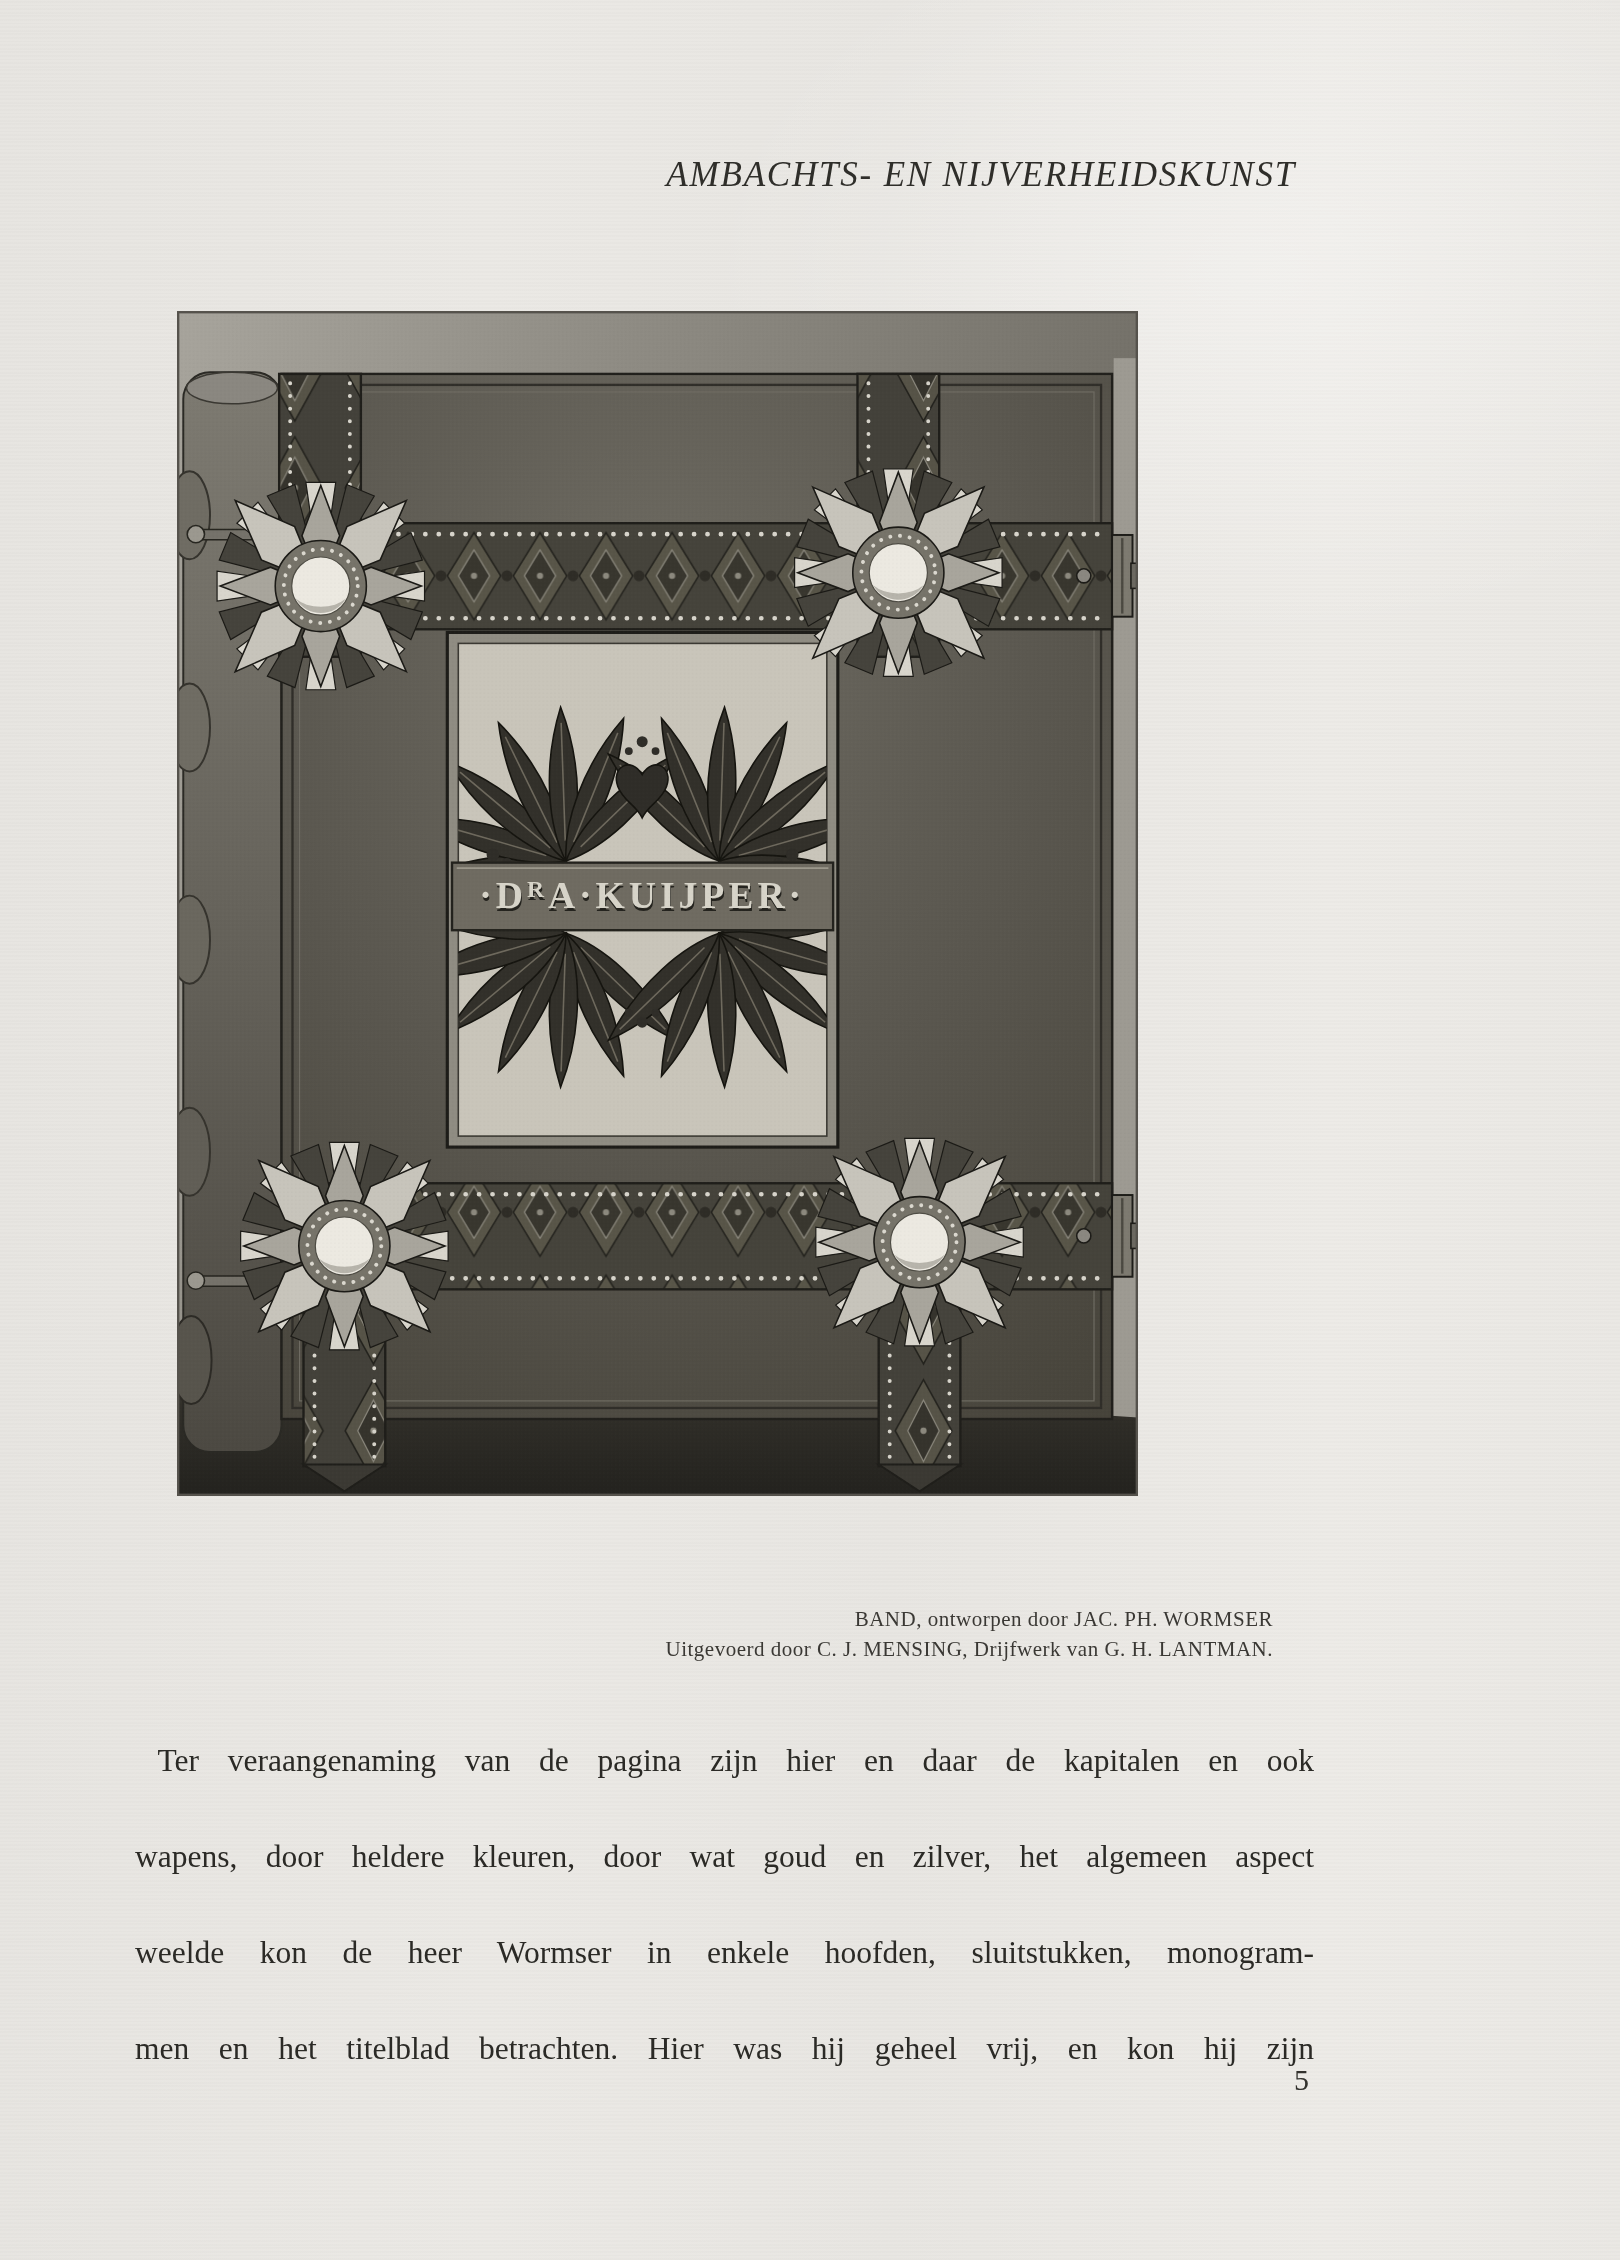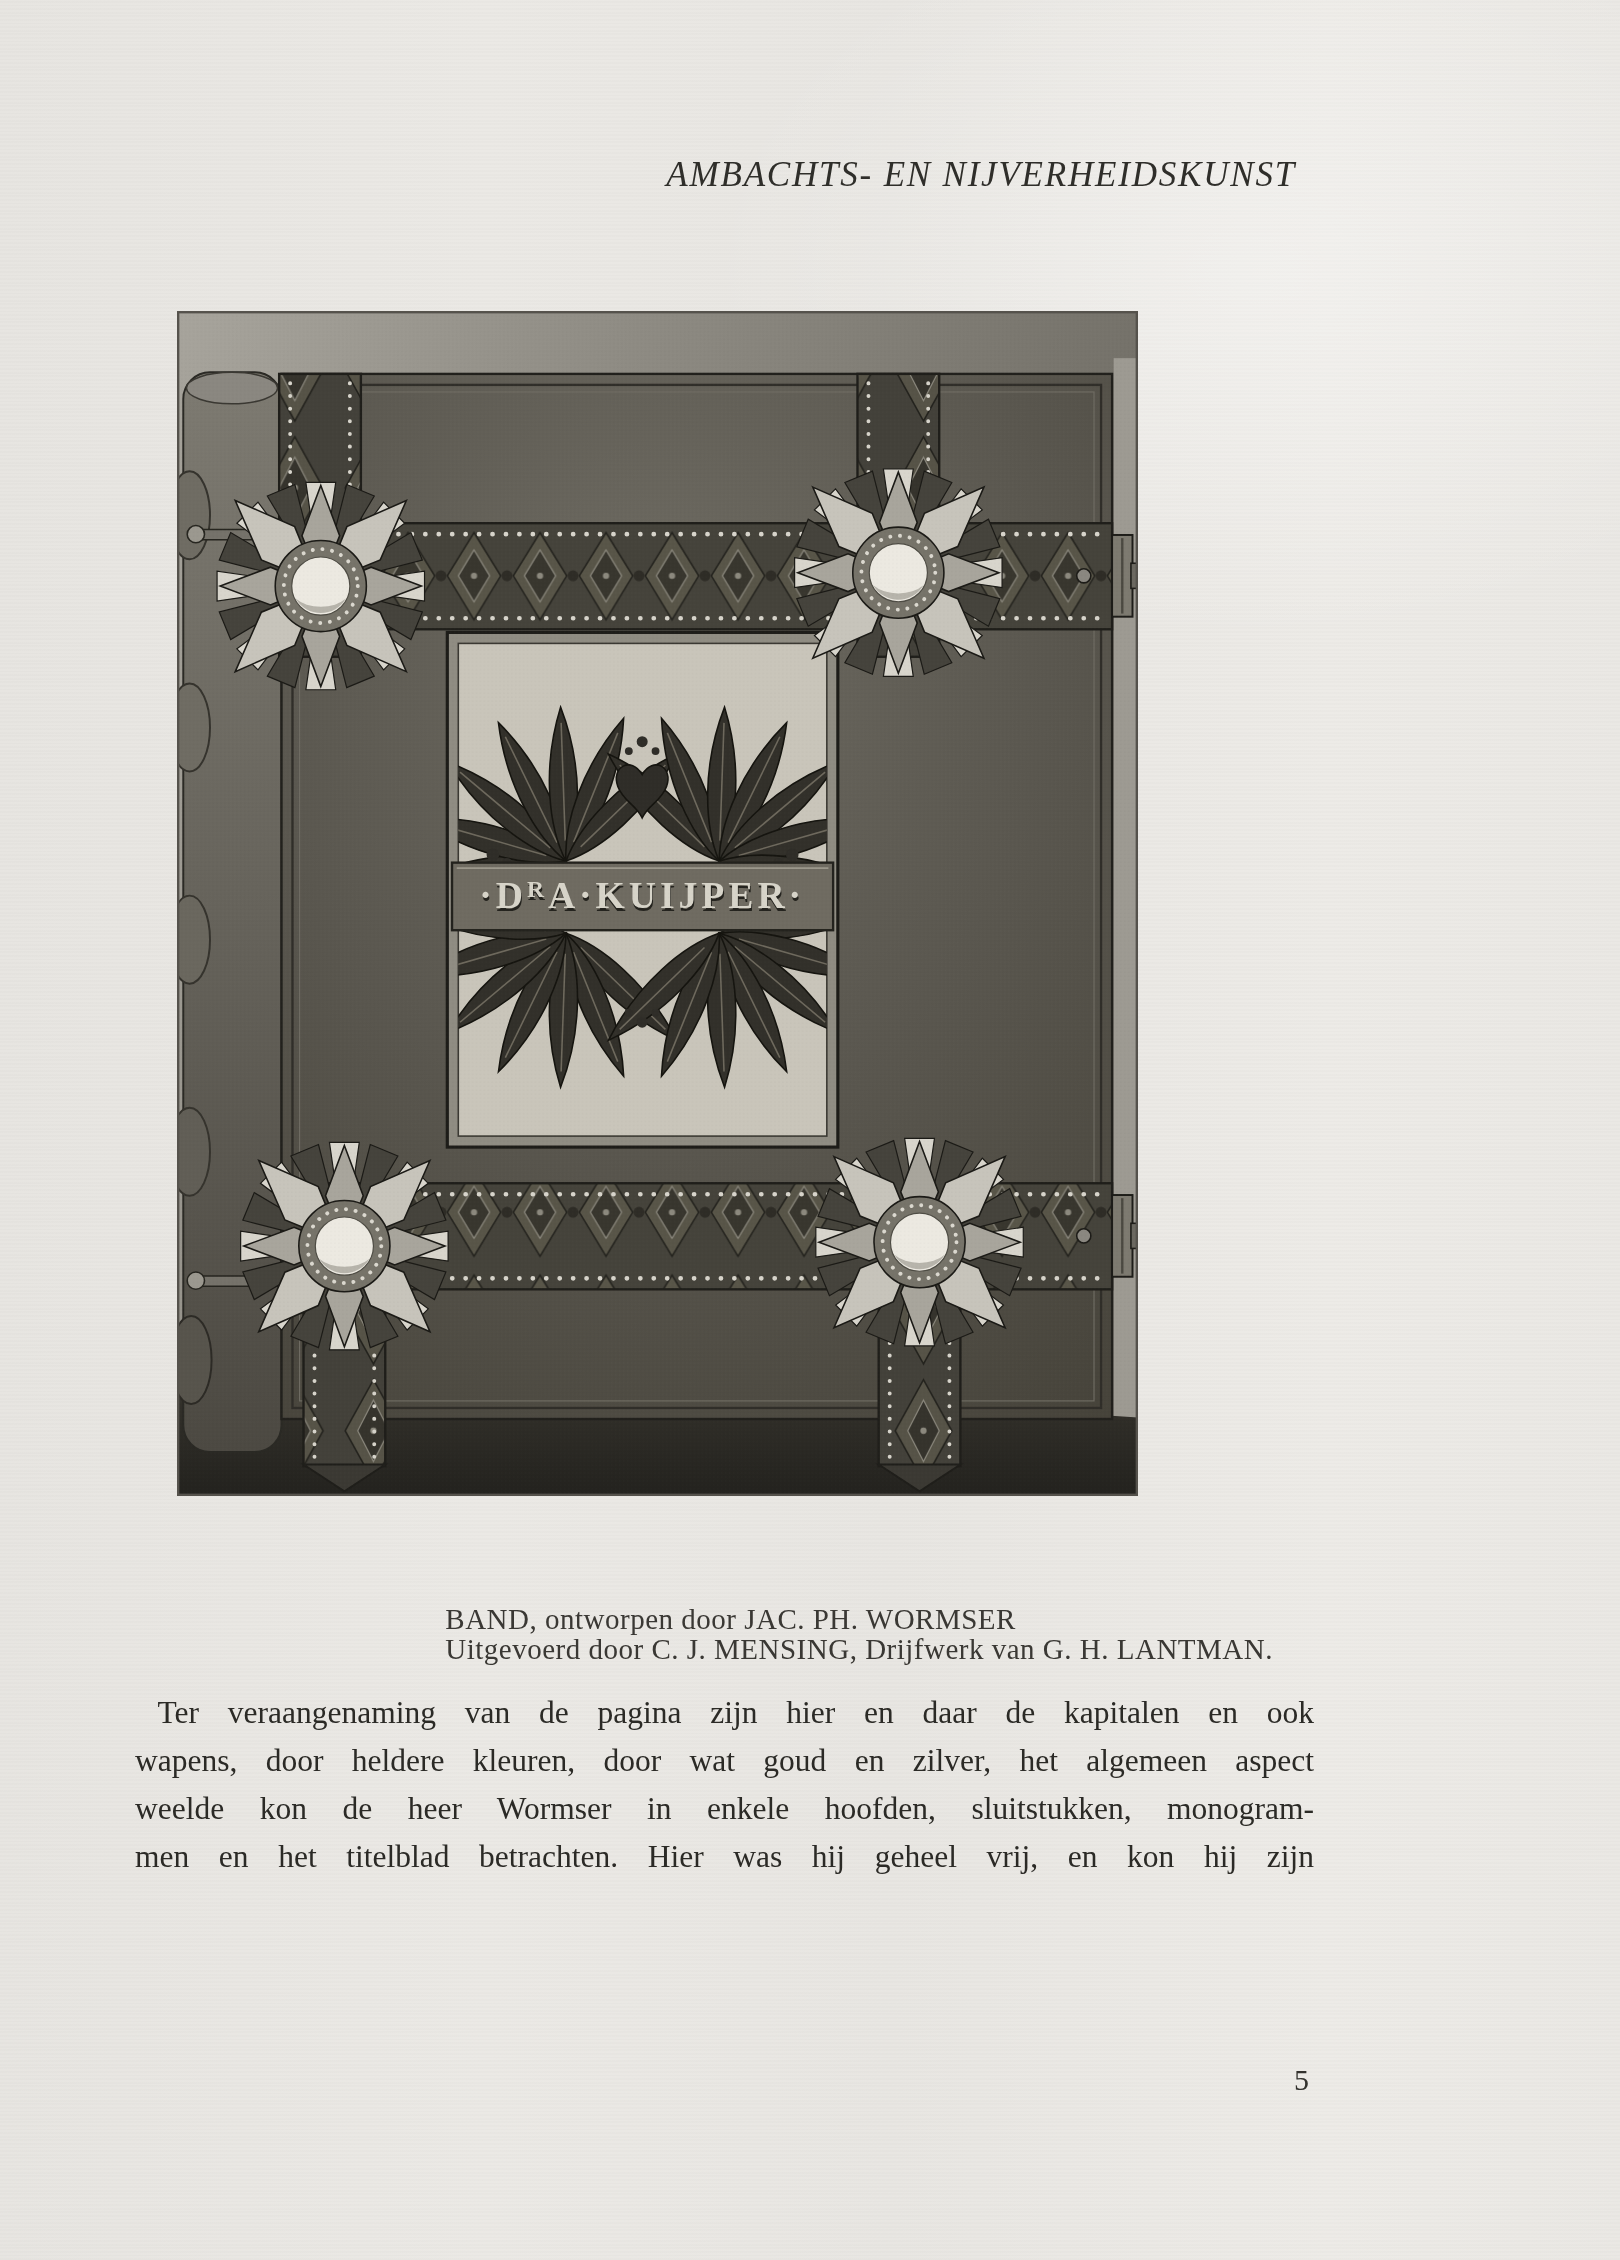--- a/index.html
+++ b/index.html
@@ -19,31 +19,32 @@
     position:absolute;top:155px;right:324px;
     font-style:italic;font-size:35px;letter-spacing:1.8px;
     color:#2f2e2a;white-space:nowrap;
   }
   figure.plate{
     position:absolute;left:177px;top:225px;width:961px;height:1357px;margin:0;
   }
   figure.plate svg{display:block;width:100%;height:100%;}
   .caption{
     position:absolute;top:1604px;right:347px;
-    text-align:left;font-size:29px;line-height:30px;
+    text-align:right;font-size:21px;line-height:30px;
     letter-spacing:0.5px;color:#3a3834;white-space:nowrap;
   }
   .bodytext{
     position:absolute;left:135px;top:1689px;width:1179px;
     font-size:31.5px;line-height:48px;color:#2b2a26;
   }
   .bodytext .line{
     text-align:justify;text-align-last:justify;
     height:48px;overflow:visible;white-space:normal;
     word-spacing:1.8px;
+    margin-top:48px;
   }
   .bodytext .line.first{text-indent:22.5px;}
   .page-number{
     position:absolute;left:1294px;top:2063px;
     font-size:30px;color:#33322e;
   }
 </style>
 </head>
 <body>
 

